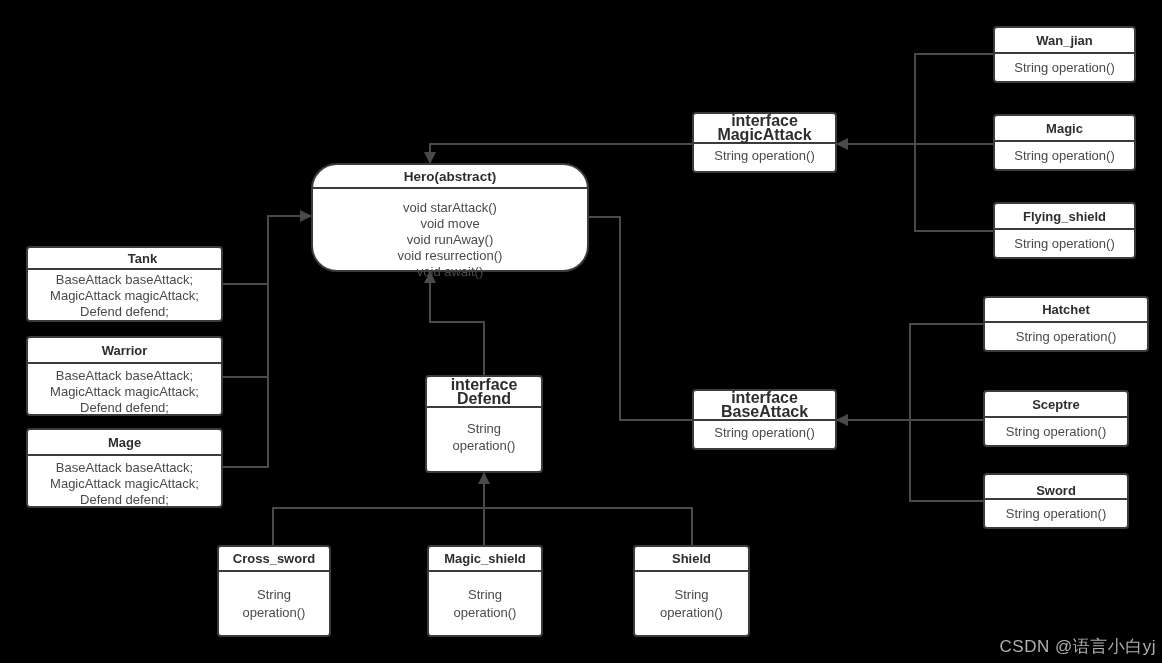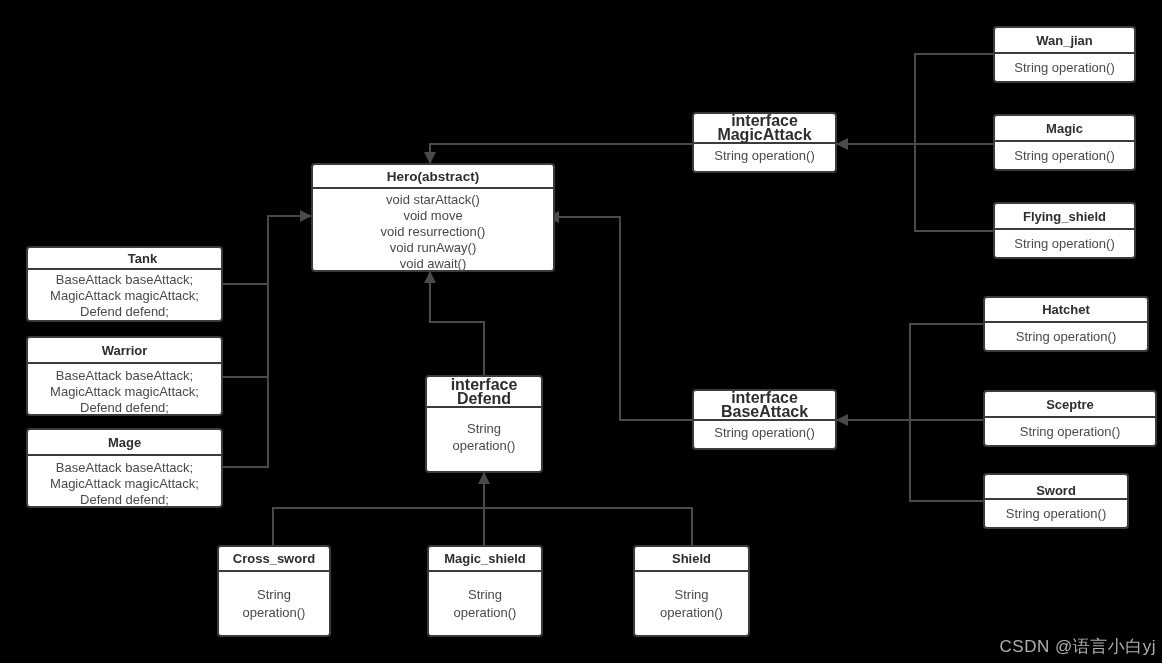--- a/index.html
+++ b/index.html
@@ -87,29 +87,29 @@
   <div class="uml-box" style="left:692px;top:112px;width:145px;height:61px;">
     <div class="uml-header small" style="height:30px;">
       <div>interface</div>
       <div>MagicAttack</div>
     </div>
     <div class="uml-body" style="line-height:20px;padding-top:2px;">
       <div class="uml-member">String operation()</div>
     </div>
   </div>
 
-  <div class="uml-box" style="left:311px;top:163px;width:244px;height:109px;">
+  <div class="uml-box" style="left:311px;top:163px;width:278px;height:109px;border-radius:26px;">
     <div class="uml-header" style="height:24px;font-size:13.5px;">
         <span>Hero(abstract)</span>
       </div>
-    <div class="uml-body" style="padding:3px 9px;">
+    <div class="uml-body" style="padding:11px 9px;">
       <div class="uml-member">void starAttack()</div>
       <div class="uml-member">void move</div>
+      <div class="uml-member">void runAway()</div>
       <div class="uml-member">void resurrection()</div>
-      <div class="uml-member">void runAway()</div>
       <div class="uml-member">void await()</div>
     </div>
   </div>
 
   <div class="uml-box" style="left:26px;top:246px;width:197px;height:76px;">
     <div class="uml-header" style="height:22px;padding-left:36px;">
         <span>Tank</span>
       </div>
     <div class="uml-body" style="padding:2px 8px;">
       <div class="uml-member">BaseAttack baseAttack;</div>
@@ -162,21 +162,21 @@
 
   <div class="uml-box" style="left:983px;top:296px;width:166px;height:56px;">
     <div class="uml-header" style="height:25px;">
         <span>Hatchet</span>
       </div>
     <div class="uml-body" style="line-height:21px;">
       <div class="uml-member">String operation()</div>
     </div>
   </div>
 
-  <div class="uml-box" style="left:983px;top:390px;width:174px;height:57px;">
+  <div class="uml-box" style="left:983px;top:390px;width:146px;height:57px;">
     <div class="uml-header" style="height:26px;">
         <span>Sceptre</span>
       </div>
     <div class="uml-body" style="line-height:21px;">
       <div class="uml-member">String operation()</div>
     </div>
   </div>
 
   <div class="uml-box" style="left:983px;top:473px;width:146px;height:56px;">
     <div class="uml-header" style="height:25px;justify-content:flex-end;">

